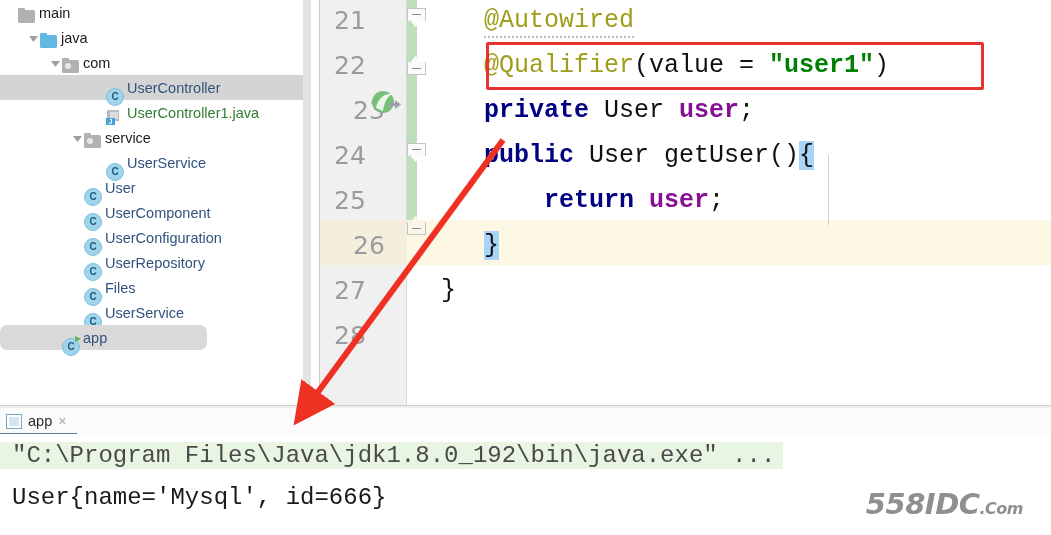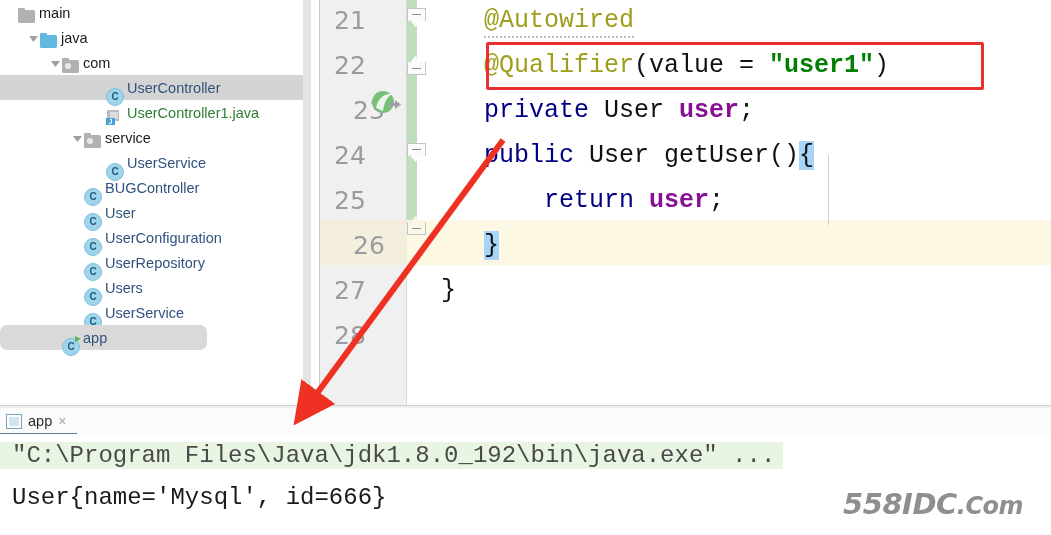--- a/index.html
+++ b/index.html
@@ -57,21 +57,21 @@
   .vcs-strip{position:absolute;left:87px;top:0;width:10px;height:260px;background:#bedfbc;}
 
   .code-area{position:absolute;left:109px;top:0;right:0;height:405px;}
   .line{position:absolute;left:0;right:0;height:45px;}
   .ln-num{position:absolute;right:0;width:70px;text-align:left;font-family:"DejaVu Sans", sans-serif;font-size:25px;color:#999b9e;}
   .code-txt{position:absolute;left:0;font-family:"Liberation Mono","DejaVu Sans Mono",monospace;font-size:25px;white-space:pre;}
   .cur-line{position:absolute;left:0;right:0;height:45px;background:#fcf8e4;}
   .cur-line-gut{position:absolute;left:0;width:87px;height:45px;background:#f4eedc;}
 
   .k-anno{color:#9e9e1c;}
-  .k-kw{color:#000080;font-weight:normal;}
+  .k-kw{color:#000080;font-weight:bold;}
   .k-plain{color:#111111;}
   .k-str{color:#008000;font-weight:bold;}
   .k-field{color:#871094;font-weight:bold;}
   .k-type{color:#111111;}
   .brace-hl{background:#a8d4f7;}
   .squiggle{border-bottom:2px dotted #bdbdbd;padding-bottom:1px;}
 
   .red-box{position:absolute;border:3px solid #e8312e;border-radius:2px;pointer-events:none;}
   .indent-guide{position:absolute;width:1px;background:#d0d0d0;}
 
@@ -94,21 +94,21 @@
   .ctab{position:absolute;left:6px;top:2px;height:22px;display:flex;align-items:center;gap:6px;font-size:14.5px;color:#2b2b2b;}
   .ctab-ic{width:14px;height:13px;border:1px solid #7aa6c2;background:#ffffff;position:relative;}
   .ctab-ic i{position:absolute;left:2px;top:2px;right:2px;bottom:2px;background:#d2e6f2;display:block;}
   .ctab-close{color:#a6a6a6;font-size:14px;line-height:1;}
   .ctab-underline{position:absolute;left:0;top:25px;width:77px;height:3px;background:#5a7a99;}
   .console-body{position:absolute;left:0;top:26px;width:1051px;height:101px;background:#fff;font-family:"Liberation Mono","DejaVu Sans Mono",monospace;}
   .cline{position:absolute;left:12px;font-size:24px;white-space:pre;}
   .cline.cmd{color:#4a4a4a;background:#e8f5e2;left:0;padding-left:12px;padding-right:8px;display:inline-block;}
   .cline.out{color:#1a1a1a;}
   .watermark{position:absolute;right:28px;bottom:14px;font-family:"DejaVu Sans",sans-serif;font-weight:bold;font-style:italic;color:#8f8f8f;font-size:29px;letter-spacing:-0.5px;}
-  .watermark .sm{font-size:24px;}
+  .watermark .sm{font-size:16px;}
 
   .arrow-layer{position:absolute;left:0;top:0;width:1051px;height:535px;pointer-events:none;}
 </style>
 </head>
 <body>
 
 <div class="app-root">
 
   <div class="top-area">
 
@@ -120,25 +120,25 @@
               </svg></span><span class="ic"><span class="folder-ic folder-blue"><span class="tabx"></span><span class="back"></span></span></span><span class="lbl folder">java</span></div>
           <div class="tree-row"><span style="display: inline-block; width: 48px;"></span><span class="tw"><svg width="11" height="11" viewBox="0 0 11 11">
                 <polygon points="1,3 10,3 5.5,9" fill="#a0a0a0"></polygon>
               </svg></span><span class="ic"><span class="folder-ic folder-gray"><span class="tabx"></span><span class="back"></span><span class="pkgdot"></span></span></span><span class="lbl folder">com</span></div>
           <div class="tree-row selected"><span style="display: inline-block; width: 92px;"></span><span class="tw"></span><span class="ic"><span class="cls-ic">C</span></span><span class="lbl cls">UserController</span></div>
           <div class="tree-row"><span style="display: inline-block; width: 92px;"></span><span class="tw"></span><span class="ic"><span class="java-ic"><span class="pg"></span><span class="pg2"></span><span class="jb">J</span></span></span><span class="lbl java">UserController1.java</span></div>
           <div class="tree-row"><span style="display: inline-block; width: 70px;"></span><span class="tw"><svg width="11" height="11" viewBox="0 0 11 11">
                 <polygon points="1,3 10,3 5.5,9" fill="#a0a0a0"></polygon>
               </svg></span><span class="ic"><span class="folder-ic folder-gray"><span class="tabx"></span><span class="back"></span><span class="pkgdot"></span></span></span><span class="lbl folder">service</span></div>
           <div class="tree-row"><span style="display: inline-block; width: 92px;"></span><span class="tw"></span><span class="ic"><span class="cls-ic">C</span></span><span class="lbl cls">UserService</span></div>
-          <div class="tree-row"><span style="display: inline-block; width: 70px;"></span><span class="tw"></span><span class="ic"><span class="cls-ic">C</span></span><span class="lbl cls">BUGController</span></div>
           <div class="tree-row"><span style="display: inline-block; width: 70px;"></span><span class="tw"></span><span class="ic"><span class="cls-ic">C</span></span><span class="lbl cls">User</span></div>
+          <div class="tree-row"><span style="display: inline-block; width: 70px;"></span><span class="tw"></span><span class="ic"><span class="cls-ic">C</span></span><span class="lbl cls">UserComponent</span></div>
           <div class="tree-row"><span style="display: inline-block; width: 70px;"></span><span class="tw"></span><span class="ic"><span class="cls-ic">C</span></span><span class="lbl cls">UserConfiguration</span></div>
           <div class="tree-row"><span style="display: inline-block; width: 70px;"></span><span class="tw"></span><span class="ic"><span class="cls-ic">C</span></span><span class="lbl cls">UserRepository</span></div>
-          <div class="tree-row"><span style="display: inline-block; width: 70px;"></span><span class="tw"></span><span class="ic"><span class="cls-ic">C</span></span><span class="lbl cls">Users</span></div>
+          <div class="tree-row"><span style="display: inline-block; width: 70px;"></span><span class="tw"></span><span class="ic"><span class="cls-ic">C</span></span><span class="lbl cls">Files</span></div>
           <div class="tree-row"><span style="display: inline-block; width: 70px;"></span><span class="tw"></span><span class="ic"><span class="cls-ic">C</span></span><span class="lbl cls">UserService</span></div>
           <div class="tree-row selected-light"><span style="display: inline-block; width: 48px;"></span><span class="tw"></span><span class="ic"><span class="cls-ic">C<span class="run-dot"></span></span></span><span class="lbl cls">app</span></div>
         </div>
       <div class="tree-sb-track">
         <div class="tree-sb-thumb"></div>
       </div>
     </div>
     <div class="tree-divider"></div>
 
     <div class="editor">

